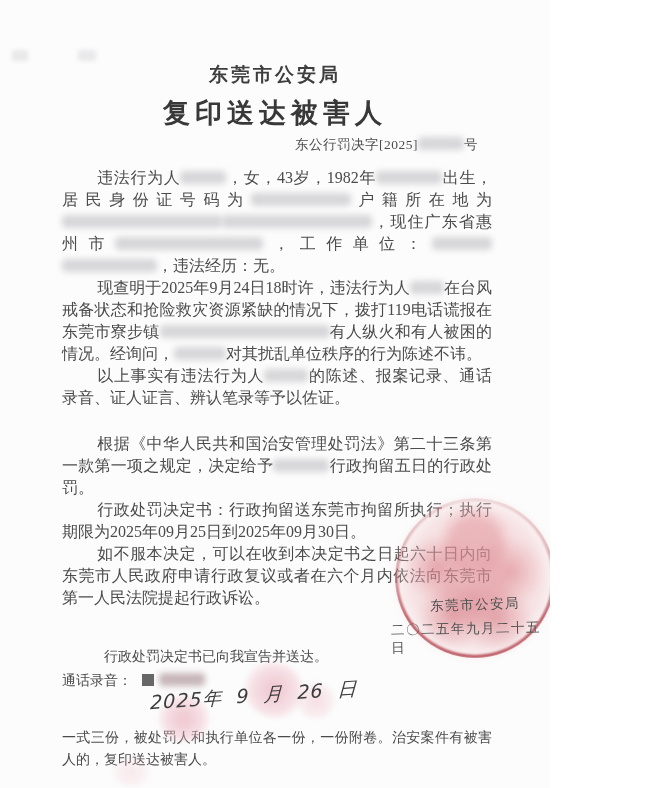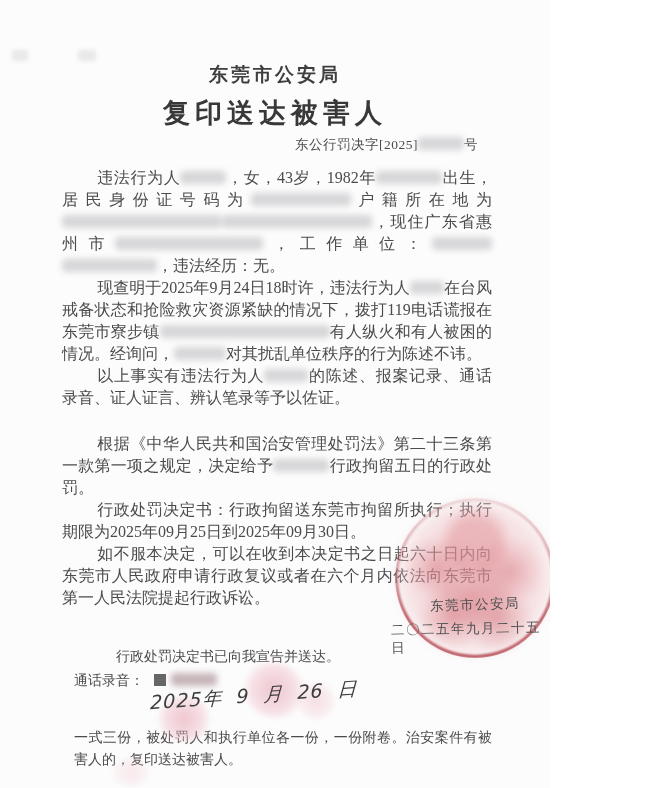--- a/index.html
+++ b/index.html
@@ -63,21 +63,21 @@
     transform:rotate(-2deg);
   }
   .seal-date{
     position:absolute;left:391px;top:620px;z-index:3;
     font-size:13.5px;letter-spacing:1.5px;color:#525252;
     transform:rotate(-1deg);
   }
   
   .service{
     position:absolute;top:646px;left:62px;right:58px;
-    font-size:14px;line-height:22px;color:#4b4b4b;text-align:justify;margin-left:12px;
+    font-size:14px;line-height:22px;color:#4b4b4b;text-align:justify;
   }
   .announce{margin:0;text-indent:3em;}
   .punished-line{margin:2px 0 0 0;}
   .sig-dark{
     display:inline-block;width:12px;height:12px;margin-left:10px;
     background:#4e4e4e;opacity:0.85;filter:blur(0.6px);vertical-align:-1px;
   }
   .sig-blur{
     display:inline-block;width:46px;height:13px;margin-left:5px;border-radius:4px;
     background:#b9a3a8;filter:blur(3px);opacity:0.8;vertical-align:-1px;

